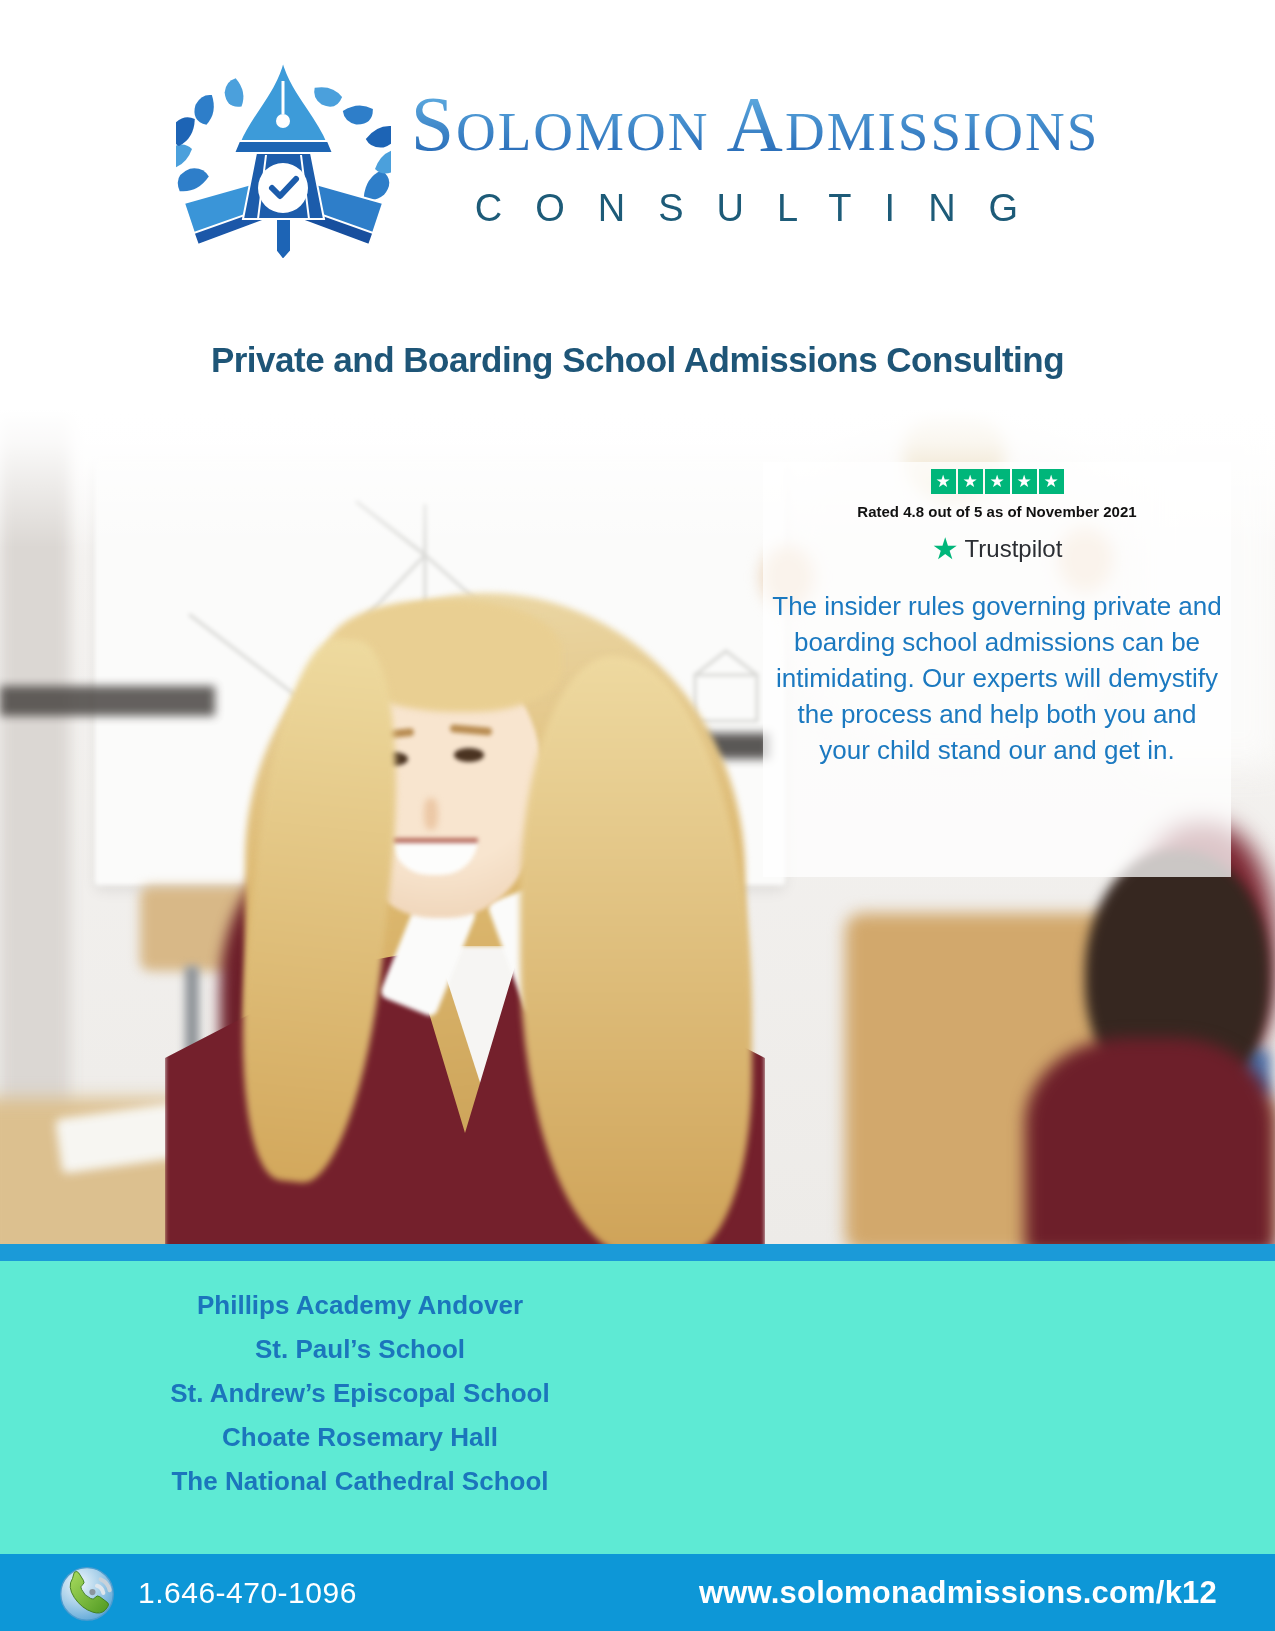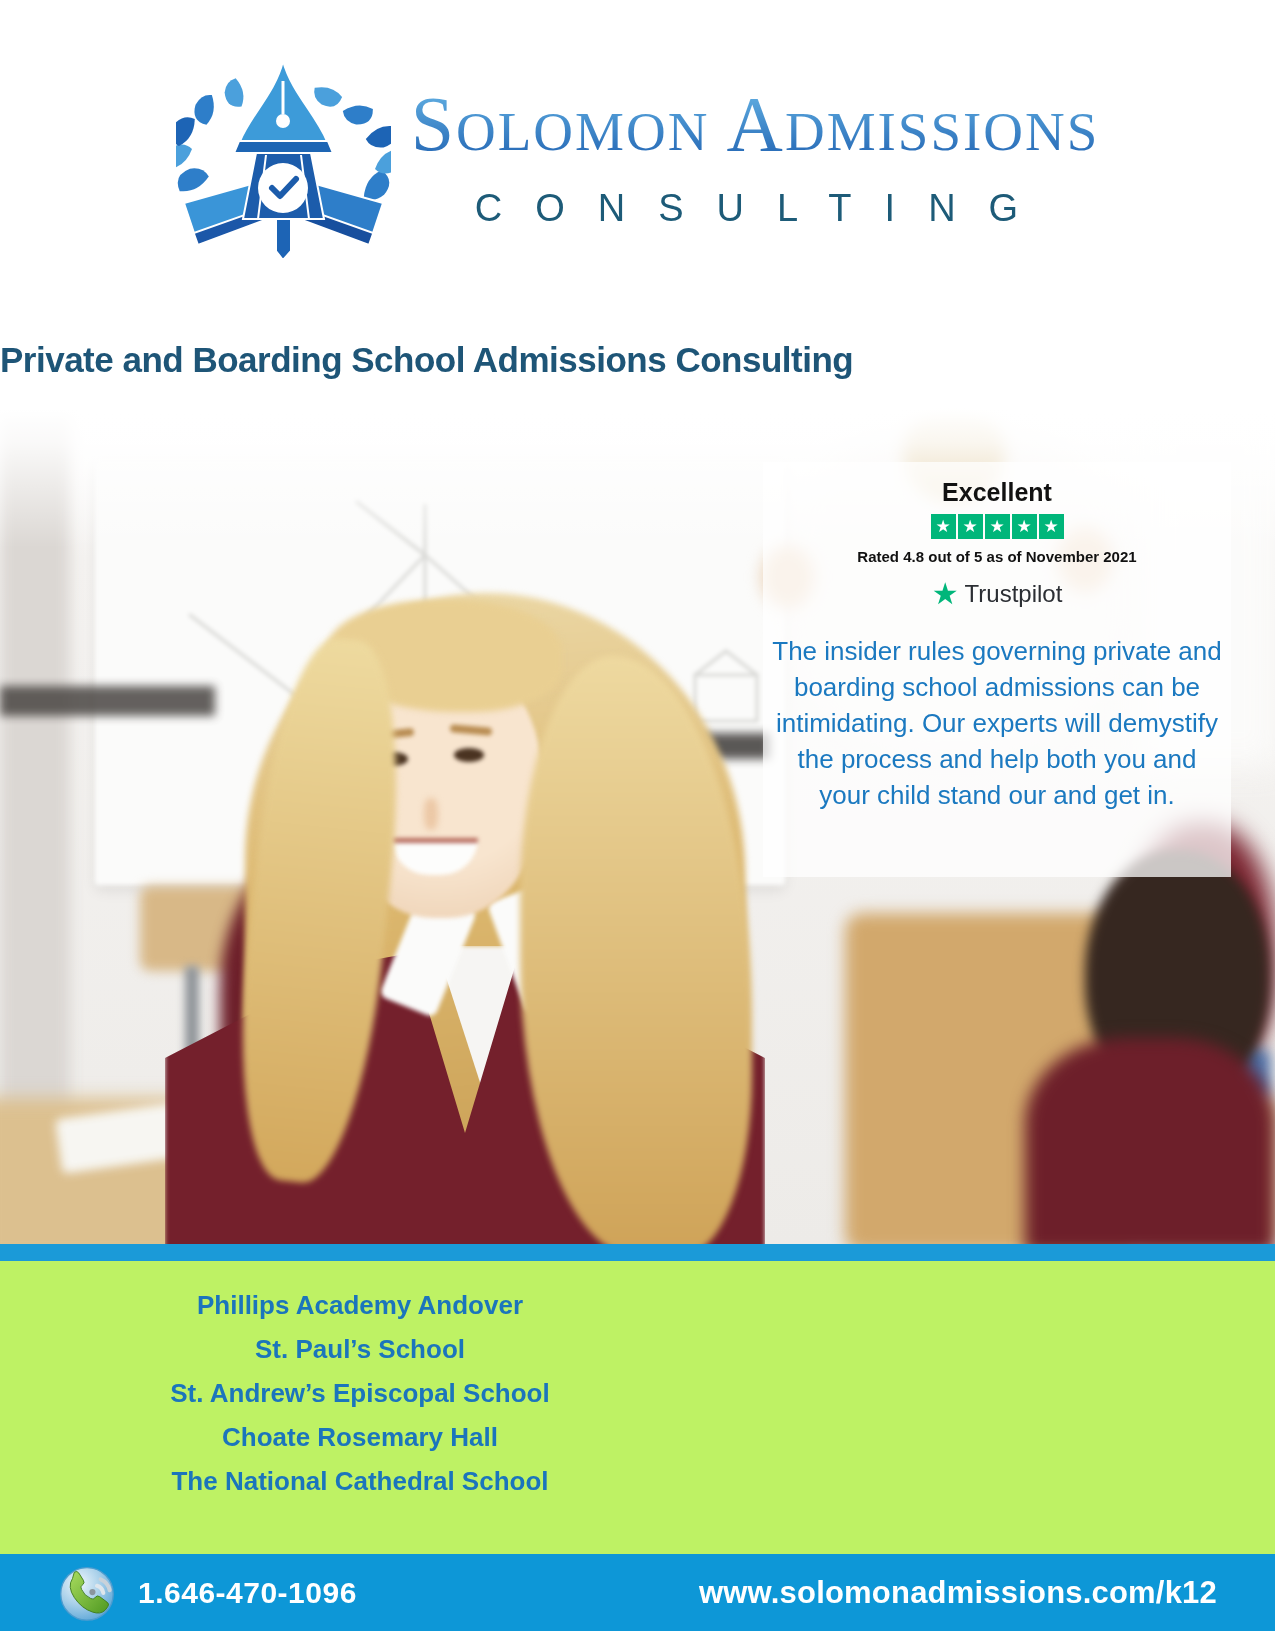--- a/index.html
+++ b/index.html
@@ -14,21 +14,21 @@
   .brand-title{font-family:"Liberation Serif",serif;font-variant:small-caps;
                font-size:78px;line-height:1;letter-spacing:2px;color:#2f7cc2;white-space:nowrap;}
   @supports (-webkit-background-clip: text){
     .brand-title{background:linear-gradient(180deg,var(--brand_gradient_top,#66b5e6) 0%,var(--brand_gradient_bottom,#2163b2) 100%);
                  -webkit-background-clip:text;-webkit-text-fill-color:transparent;}
   }
   .brand-subtitle{margin-top:24px;font-size:38px;color:var(--consulting_teal,#1d5b78);
                   letter-spacing:33px;text-indent:16px;white-space:nowrap;}
 
   
-  .headline{position:absolute;top:340px;left:0;right:0;
+  .headline{position:absolute;top:340px;left:0;right:0;text-align:center;
             font-size:35px;font-weight:bold;letter-spacing:-0.5px;
             color:var(--headline_navy,#1e5577);}
 
   
   .hero{position:absolute;top:408px;left:0;width:1275px;height:836px;overflow:hidden;
         background:linear-gradient(180deg,#ffffff 0%,#f5f3f1 18%,#edebe8 100%);}
   .hero .sh{position:absolute;}
   .wall-left{left:0;top:0;width:70px;height:100%;background:#dbd7d3;filter:blur(7px);}
   .window-r{left:1140px;top:0;width:140px;height:360px;background:#fdfdfc;filter:blur(16px);opacity:.85;}
   .whiteboard{left:95px;top:52px;width:690px;height:425px;background:#fbfbfa;border-radius:4px;
@@ -96,32 +96,32 @@
   .tp-rated{margin-top:9px;text-align:center;font-size:15px;font-weight:bold;color:#111;}
   .tp-brand{margin-top:14px;display:flex;justify-content:center;align-items:center;gap:6px;}
   .tp-brand-star{color:var(--trustpilot_green,#00b67a);font-size:30px;line-height:30px;}
   .tp-brand-name{font-size:24px;color:#2b2e33;}
   .overlay-paragraph{margin-top:24px;padding:0 8px;text-align:center;
       font-size:26px;line-height:36px;color:var(--paragraph_blue,#1b79c0);}
 
   
   .divider{position:absolute;top:1244px;left:0;width:100%;height:17px;
       background:var(--divider_blue,#1b9ad8);}
-  .schools{position:absolute;top:1261px;left:0;width:100%;height:297px;background:#bef264;}
+  .schools{position:absolute;top:1261px;left:0;width:100%;height:297px;background:#5eead4;}
   .school-col{position:absolute;top:22px;text-align:center;}
   .school-col.left{left:70px;width:580px;}
   .school-col.right{left:645px;width:420px;}
   .school-item{font-size:26px;font-weight:bold;line-height:44px;
       color:var(--school_text_blue,#1b75bc);white-space:nowrap;}
   .footer{position:absolute;top:1554px;left:0;width:100%;height:77px;
       background:var(--footer_blue,#0d97d7);display:flex;align-items:center;
       justify-content:space-between;padding:0 58px;box-sizing:border-box;}
   .phone-group{display:flex;align-items:center;gap:22px;}
   .phone-icon{width:58px;height:58px;}
-  .phone-number{font-size:30px;font-weight:bold;color:#fff;letter-spacing:.5px;}
+  .phone-number{font-size:30px;font-weight:normal;color:#fff;letter-spacing:.5px;}
   .website{font-size:31px;font-weight:bold;color:#fff;letter-spacing:.2px;}
 </style>
 </head>
 <body>
 
 <div class="page">
 
   <div class="logo-row">
     <svg class="logo-icon" viewBox="0 0 215 205">
       <defs>
@@ -219,21 +219,20 @@
     <div class="sh girl-eye-r"></div>
     <div class="sh girl-nose"></div>
     <div class="sh girl-mouth"></div>
     <div class="sh girl-fringe"></div>
     <div class="sh girl-hair-side-l"></div>
     <div class="sh girl-hair-side-r"></div>
 
     <div class="sh hero-top-fade"></div>
 
     <div class="overlay-box">
-      <div class="tp-excellent">Excellent</div>
       <div class="tp-stars">
           <span class="tp-star-box">★</span>
           <span class="tp-star-box">★</span>
           <span class="tp-star-box">★</span>
           <span class="tp-star-box">★</span>
           <span class="tp-star-box">★</span>
         </div>
       <div class="tp-rated">Rated 4.8 out of 5 as of November 2021</div>
       <div class="tp-brand">
         <span class="tp-brand-star">★</span>

